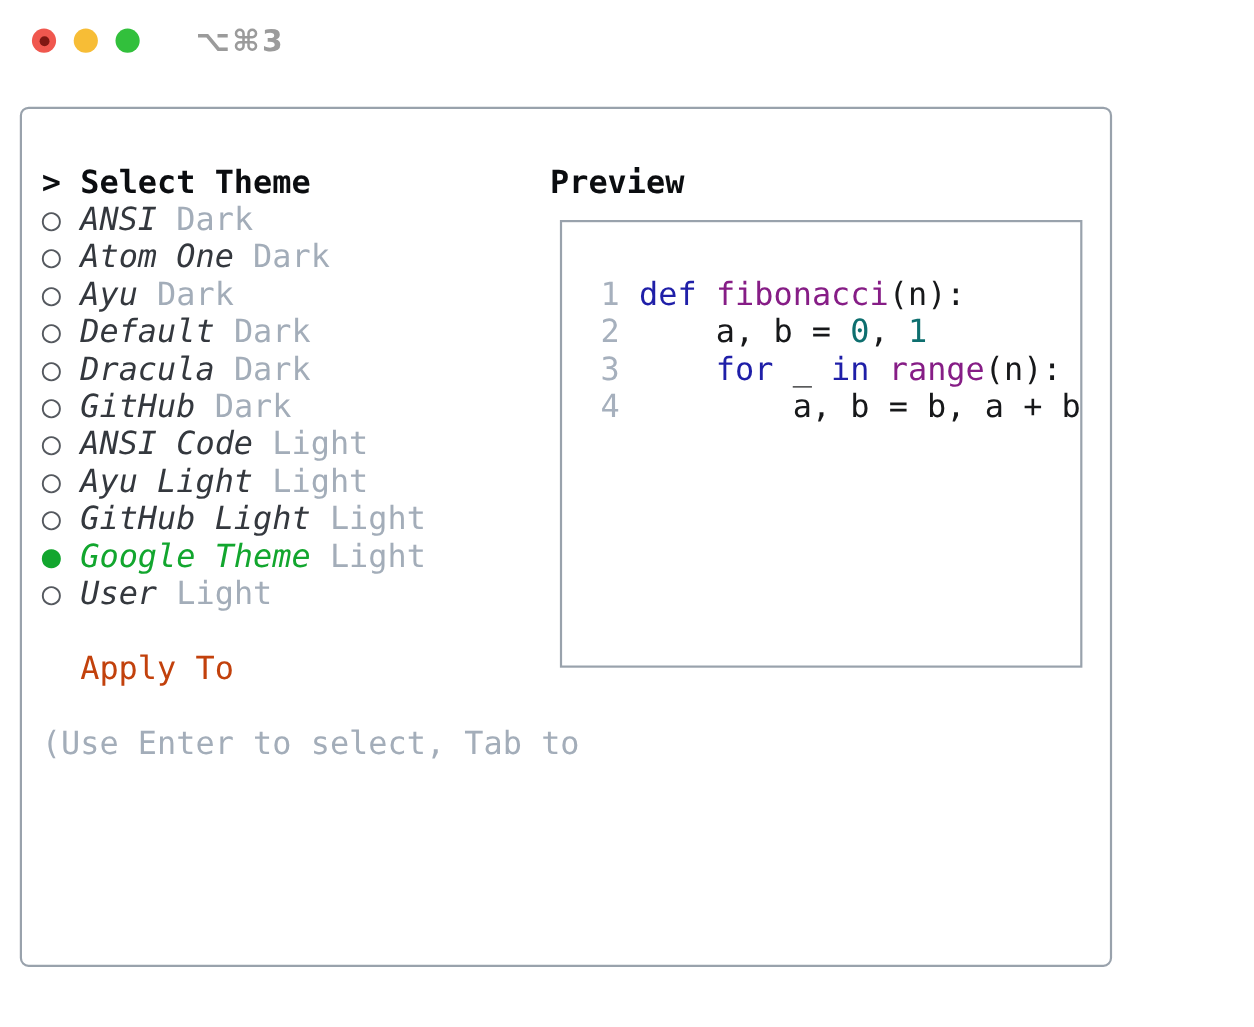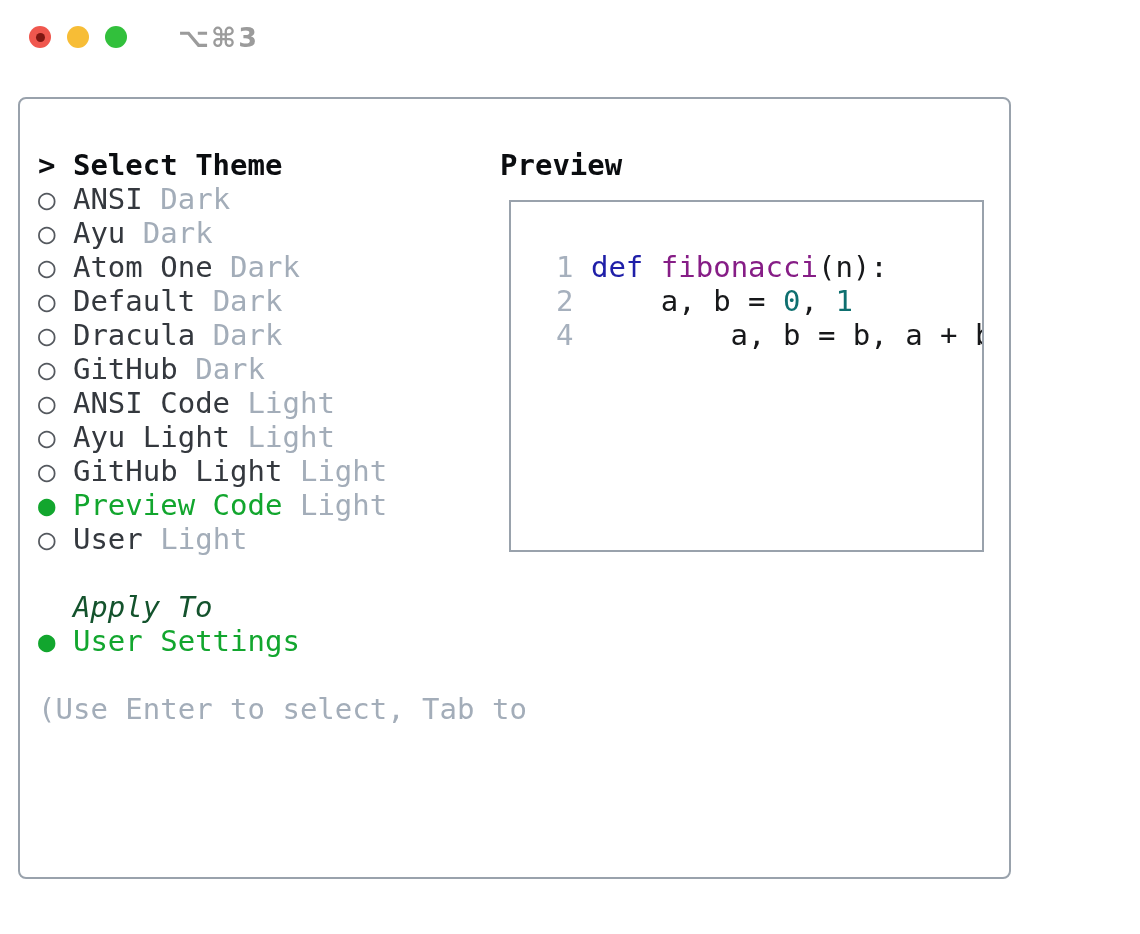--- a/index.html
+++ b/index.html
@@ -22,30 +22,30 @@
   
   .panel{
     position:absolute;left:18px;top:97px;width:993px;height:782px;box-sizing:border-box;
     border:2px solid var(--border-gray);border-radius:8px;background:#ffffff;
   }
   .row{height:34px;line-height:34px;white-space:pre;font-size:29px;}
   .left-col{position:absolute;left:18px;top:49px;color:var(--item-text);}
   .row.header{font-weight:bold;color:#0b0d10;}
   .marker{color:var(--marker-gray);}
   .marker.sel{color:var(--accent-green);}
-  .name{color:var(--item-text);}
+  .name{color:var(--item-text);font-style:italic;}
   .name.sel{color:var(--accent-green);}
   .tag{color:var(--muted-gray);}
-  .apply-header{color:#14532d;padding-left:2ch;font-style:italic;}
+  .apply-header{color:#c2410c;padding-left:2ch;}
   .hint{color:var(--hint-gray);}
   
   .preview-title{position:absolute;left:480px;top:49px;font-weight:bold;color:#0b0d10;text-align:right;}
   .preview-box{
-    position:absolute;left:489px;top:101px;width:475px;height:352px;box-sizing:border-box;
-    border:2px solid var(--border-gray);background:#ffffff;padding:48px 0 0 45px;overflow:hidden;
+    position:absolute;left:489px;top:101px;width:475px;height:407px;box-sizing:border-box;
+    border:2px solid var(--border-gray);background:#ffffff;padding:48px 0 0 35px;overflow:hidden;
   }
   .lineno{color:var(--line-number);}
   .tok-pln{color:var(--syntax-plain);}
   .tok-kw{color:var(--syntax-keyword);}
   .tok-fn{color:var(--syntax-function);}
   .tok-lit{color:var(--syntax-literal);}
 </style>
 </head>
 <body>
 
@@ -59,46 +59,46 @@
     <span class="light green"></span>
     <span class="wintitle">⌥⌘3</span>
   </div>
 
   <div class="panel">
 
     <div class="left-col">
       <div class="row header"><span>&gt;</span> <span>Select Theme</span></div>
       <div id="theme-list">
           <div class="row item"><span class="marker">○</span> <span class="name">ANSI</span> <span class="tag">Dark</span></div>
+          <div class="row item"><span class="marker">○</span> <span class="name">Atom One</span> <span class="tag">Dark</span></div>
           <div class="row item"><span class="marker">○</span> <span class="name">Ayu</span> <span class="tag">Dark</span></div>
-          <div class="row item"><span class="marker">○</span> <span class="name">Atom One</span> <span class="tag">Dark</span></div>
           <div class="row item"><span class="marker">○</span> <span class="name">Default</span> <span class="tag">Dark</span></div>
           <div class="row item"><span class="marker">○</span> <span class="name">Dracula</span> <span class="tag">Dark</span></div>
           <div class="row item"><span class="marker">○</span> <span class="name">GitHub</span> <span class="tag">Dark</span></div>
           <div class="row item"><span class="marker">○</span> <span class="name">ANSI Code</span> <span class="tag">Light</span></div>
           <div class="row item"><span class="marker">○</span> <span class="name">Ayu Light</span> <span class="tag">Light</span></div>
           <div class="row item"><span class="marker">○</span> <span class="name">GitHub Light</span> <span class="tag">Light</span></div>
-          <div class="row item"><span class="marker sel">●</span> <span class="name sel">Preview Code</span> <span class="tag">Light</span></div>
+          <div class="row item"><span class="marker sel">●</span> <span class="name sel">Google Theme</span> <span class="tag">Light</span></div>
           <div class="row item"><span class="marker">○</span> <span class="name">User</span> <span class="tag">Light</span></div>
         </div>
       <div class="row"> </div>
       <div class="row apply-header">Apply To</div>
       <div id="apply-list">
-          <div class="row item"><span class="marker sel">●</span> <span class="name sel">User Settings</span></div>
         </div>
       <div class="row"> </div>
       <div class="row hint">(Use Enter to select, Tab to</div>
     </div>
 
     <div class="preview-title row">Preview</div>
 
     <div class="preview-box">
       <div id="code-lines">
           <div class="row"><span class="lineno">1</span><span class="tok-pln"> </span><span class="tok-kw">def</span><span class="tok-pln"> </span><span class="tok-fn">fibonacci</span><span class="tok-pln">(n):</span></div>
           <div class="row"><span class="lineno">2</span><span class="tok-pln">     a, b = </span><span class="tok-lit">0</span><span class="tok-pln">, </span><span class="tok-lit">1</span></div>
+          <div class="row"><span class="lineno">3</span><span class="tok-pln">     </span><span class="tok-kw">for</span><span class="tok-pln"> _ </span><span class="tok-kw">in</span><span class="tok-pln"> </span><span class="tok-fn">range</span><span class="tok-pln">(n):</span></div>
           <div class="row"><span class="lineno">4</span><span class="tok-pln">         a, b = b, a + b</span></div>
         </div>
       <div class="row"> </div>
       <div id="diff-lines"></div>
     </div>
 
   </div>
 </div>
 
 </body></html>

